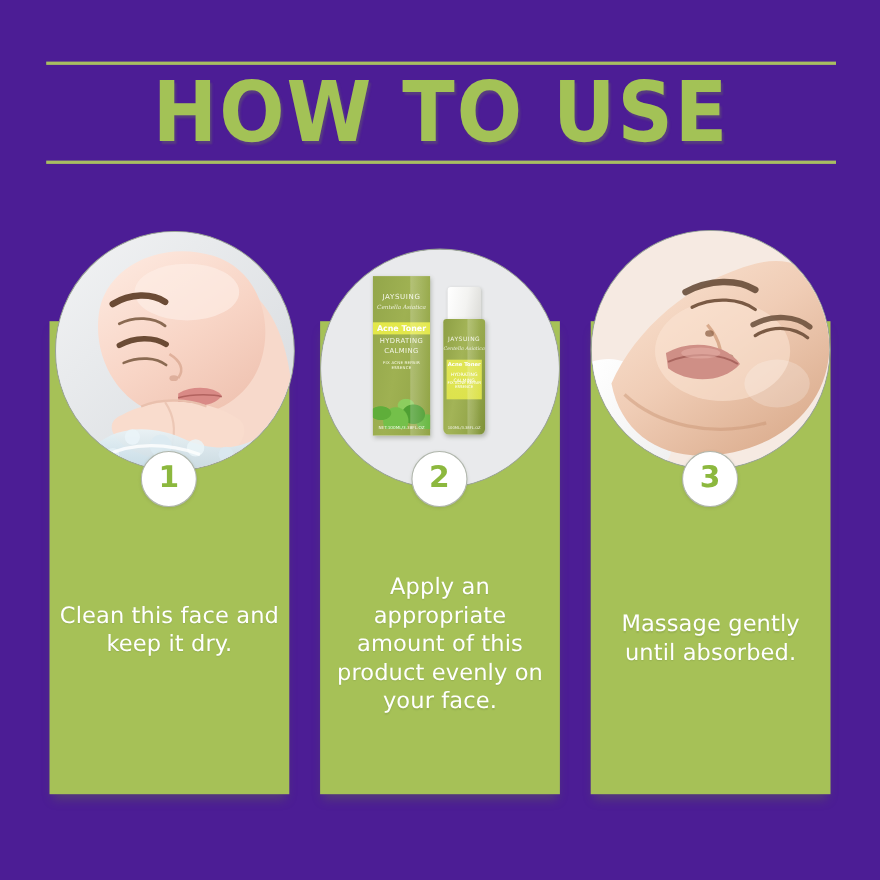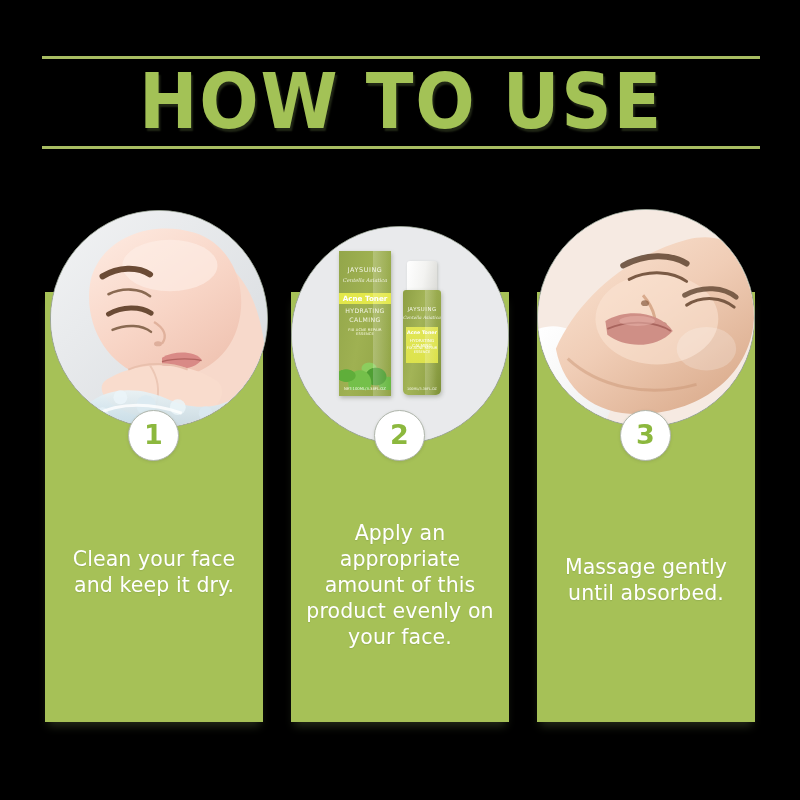--- a/index.html
+++ b/index.html
@@ -13,21 +13,21 @@
     font-family: "Liberation Sans", sans-serif;
     overflow: hidden;
     position: relative;
   }
 
   #poster {
     position: absolute;
     left: 0; top: 0;
     width: 800px;
     height: 800px;
-    background: #000000;
+    background: #4c1d95;
   }
 
   
   .header {
     position: absolute;
     left: 42px;
     top: 50px;
     width: 718px;
     height: 105px;
   }
@@ -321,21 +321,21 @@
   <div class="header">
     <div class="rule top"></div>
     <div class="title">HOW TO USE</div>
     <div class="rule bottom"></div>
   </div>
 
   <div class="steps">
 
     <div class="step step-1">
       <div class="panel"></div>
-      <div class="caption cap-1">Clean your face and keep it dry.</div>
+      <div class="caption cap-1">Clean this face and keep it dry.</div>
     </div>
 
     <div class="step step-3">
       <div class="panel"></div>
       <div class="caption cap-3">Massage gently until absorbed.</div>
     </div>
 
     <div class="step step-2">
       <div class="panel"></div>
       <div class="caption cap-2">Apply an appropriate amount of this product evenly on your face.</div>

